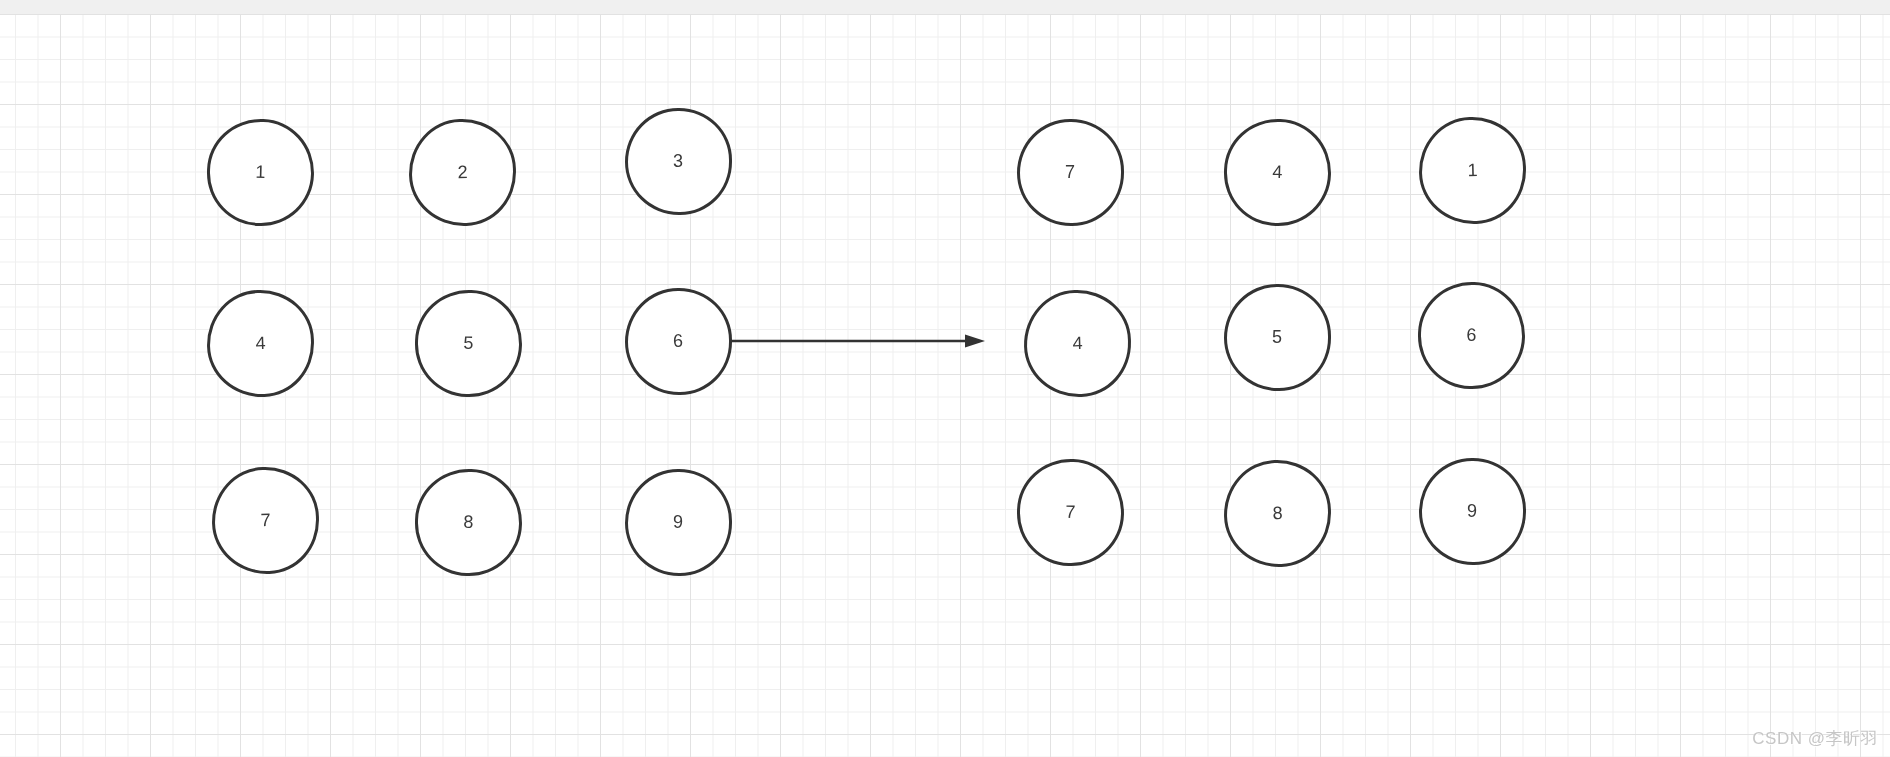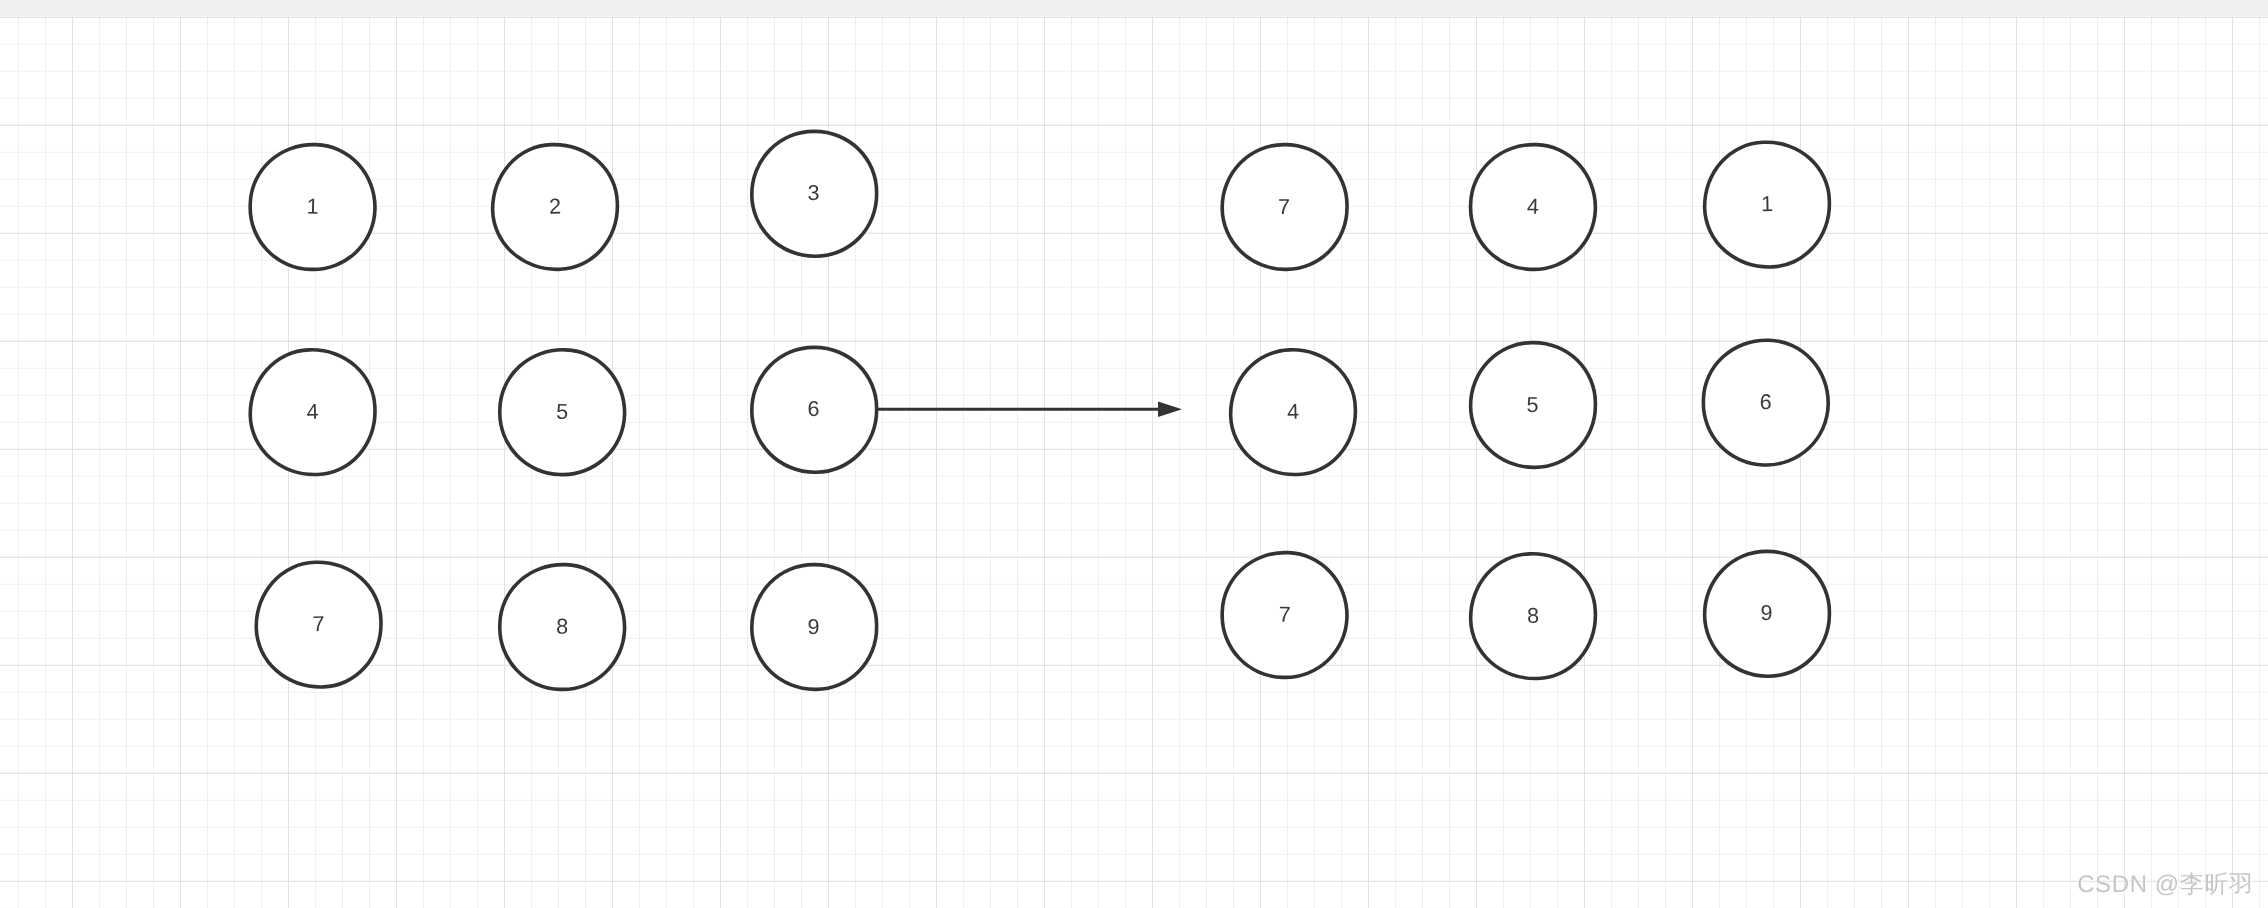--- a/index.html
+++ b/index.html
@@ -63,21 +63,21 @@
   .w2 { border-radius: 49% 51% 48% 52% / 52% 48% 51% 49%; transform: rotate(-1.5deg); }
   .w3 { border-radius: 50% 50% 49% 51% / 51% 49% 50% 50%; }
   .connector {
     position: absolute;
     z-index: 1;
   }
   .watermark {
     position: absolute;
     right: 12px;
     bottom: 7px;
-    font-size: 20px;
+    font-size: 17px;
     color: #c6c6c6;
     text-shadow: 1px 1px 0 #ffffff;
     letter-spacing: 0.5px;
     z-index: 3;
     white-space: nowrap;
   }
 </style>
 </head>
 <body>
 

